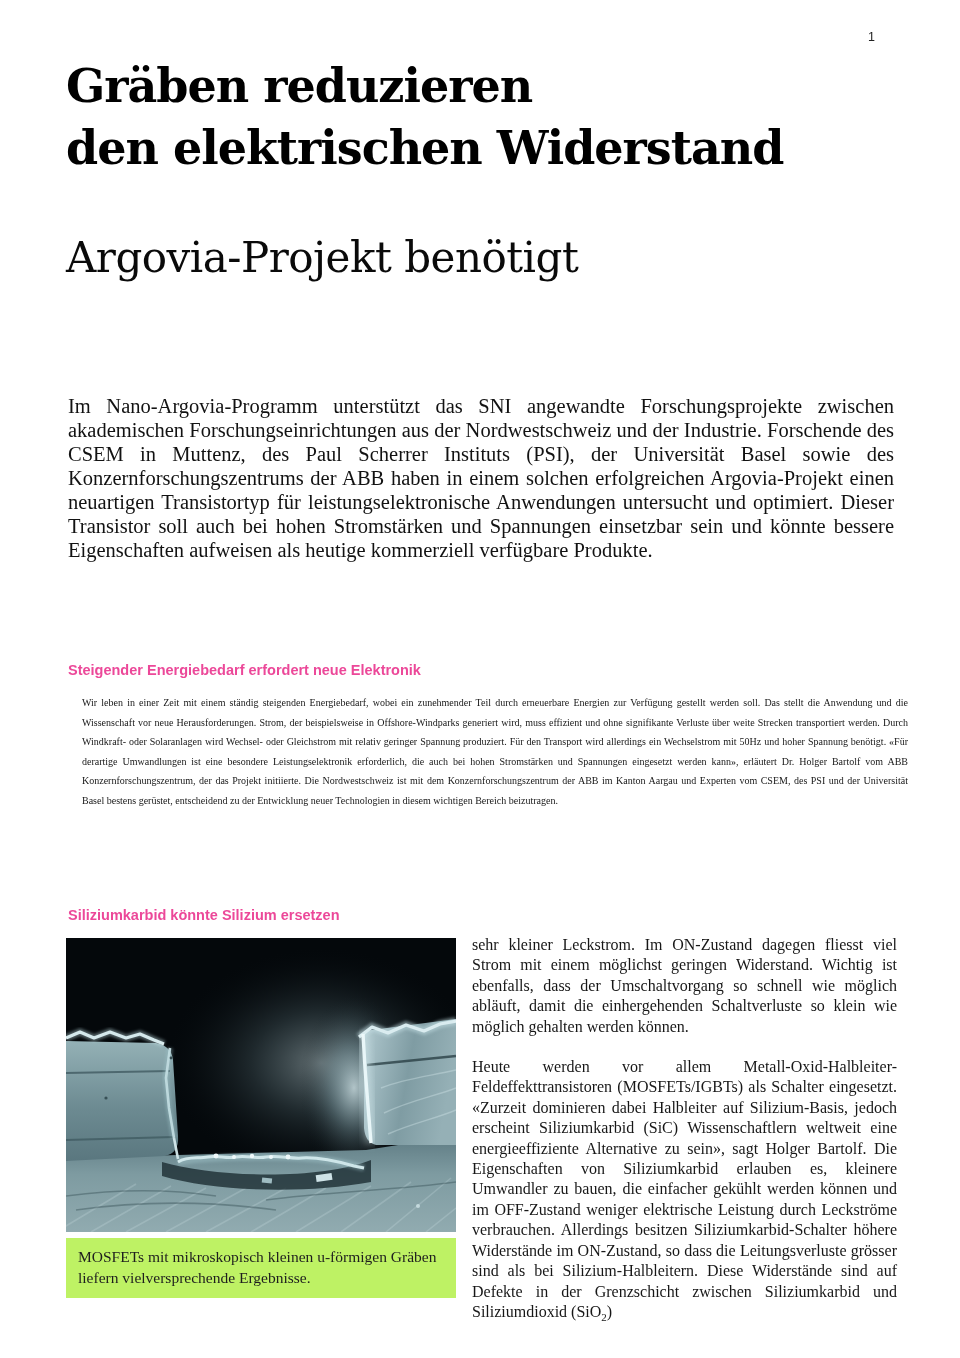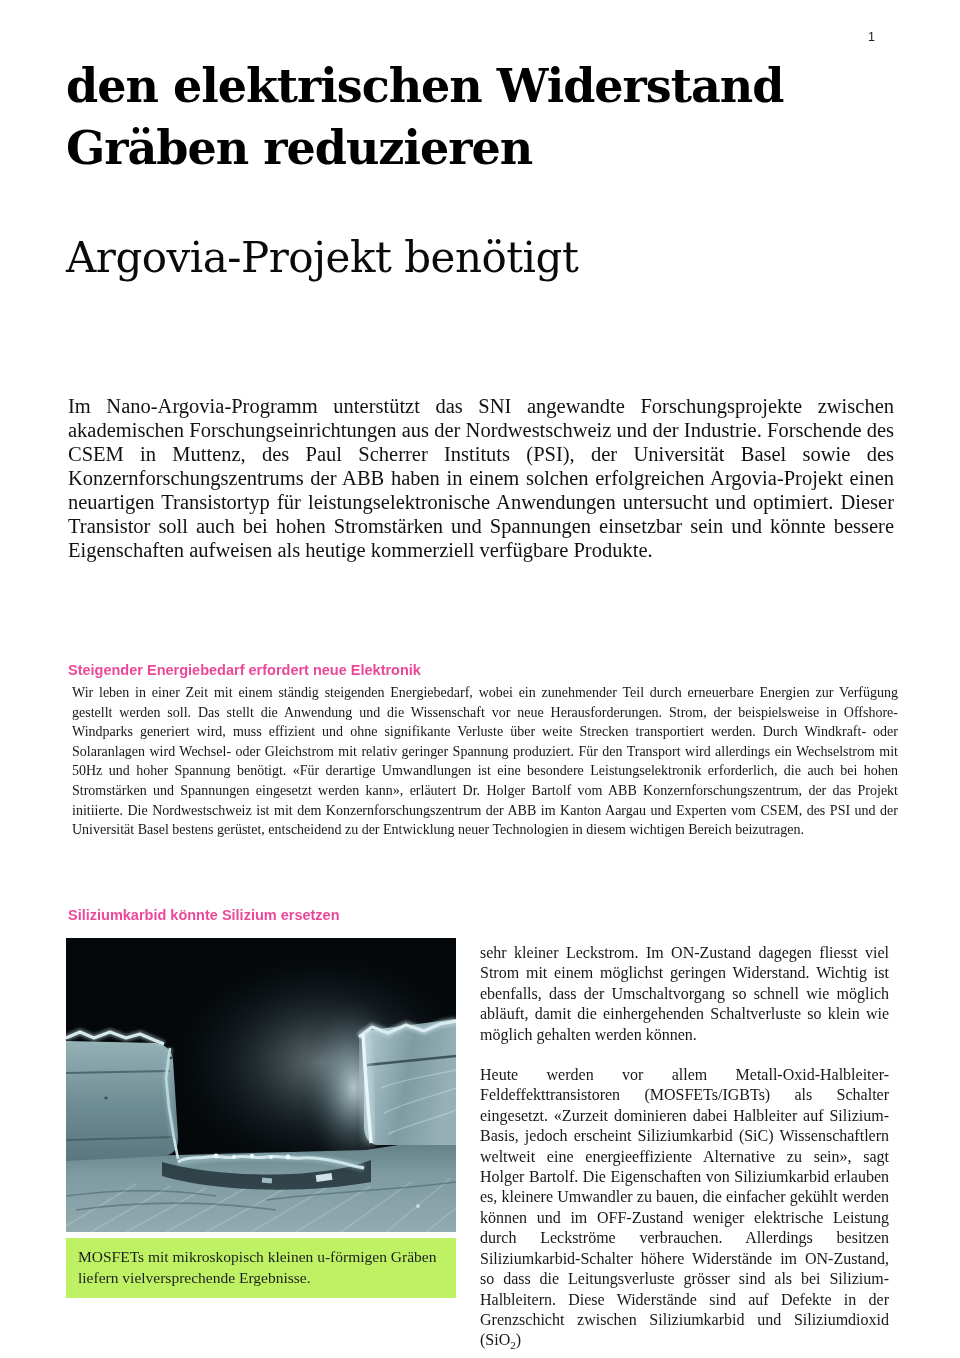--- a/index.html
+++ b/index.html
@@ -29,54 +29,54 @@
     font-size:20.5px; line-height:24px; text-align:justify; color:#121212;
   }
   .sec-heading {
     position:absolute; left:68px; margin:0;
     font-family:"Liberation Sans", sans-serif; font-weight:bold;
     font-size:14.5px; line-height:18px; color:#ec4899;
   }
   .sec-heading.h1 { top:661px; }
   .sec-heading.h2 { top:906px; }
   .body-text {
-    position:absolute; left:68px; width:826px; margin:4px;
-    font-size:14px; line-height:19.6px; text-align:justify; color:#171717;
+    position:absolute; left:68px; width:826px; margin:14px;
+    font-size:10px; line-height:19.6px; text-align:justify; color:#171717;
   }
   .body-text.p1 { top:679px; }
   .body-text.p2 { top:896px; }
   .columns {
     position:absolute; left:66px; top:938px; width:831px;
     display:flex; gap:16px; align-items:flex-start;
   }
   figure.sem { margin:0; width:390px; flex:0 0 390px; }
   figure.sem svg { display:block; }
   figcaption.caption {
     margin-top:6px; background:#bef264; color:#1e1e1e;
     padding:8px 12px 10px 12px;
     font-size:15.5px; line-height:21px;
   }
   .col-text {
     flex:1 1 auto; margin-top:-3px;
     font-size:16px; line-height:20.4px; text-align:justify; color:#171717;
   }
-  .col-text p { margin:8px; }
+  .col-text p { margin:0; }
   .col-text p + p { margin-top:20px; }
   .col-text sub { font-size:11px; line-height:0; }
 </style>
 </head>
 <body>
 
 <div class="page">
 
   <div class="page-number">1</div>
 
   <h1 class="title">
+    <span>Gräben reduzieren</span>
     <span>den elektrischen Widerstand</span>
-    <span>Gräben reduzieren</span>
   </h1>
 
   <h2 class="subtitle">
     <span>Argovia-Projekt benötigt</span>
   </h2>
 
   <p class="lead">Im Nano-Argovia-Programm unterstützt das SNI angewandte Forschungsprojekte zwischen akademischen Forschungseinrichtungen aus der Nordwestschweiz und der Industrie. Forschende des CSEM in Muttenz, des Paul Scherrer Instituts (PSI), der Universität Basel sowie des Konzernforschungszentrums der ABB haben in einem solchen erfolgreichen Argovia-Projekt einen neuartigen Transistortyp für leistungselektronische Anwendungen untersucht und optimiert. Dieser Transistor soll auch bei hohen Stromstärken und Spannungen einsetzbar sein und könnte bessere Eigenschaften aufweisen als heutige kommerziell verfügbare Produkte.</p>
 
   <h3 class="sec-heading h1">Steigender Energiebedarf erfordert neue Elektronik</h3>
   <p class="body-text p1">Wir leben in einer Zeit mit einem ständig steigenden Energiebedarf, wobei ein zunehmender Teil durch erneuerbare Energien zur Verfügung gestellt werden soll. Das stellt die Anwendung und die Wissenschaft vor neue Herausforderungen. Strom, der beispielsweise in Offshore-Windparks generiert wird, muss effizient und ohne signifikante Verluste über weite Strecken transportiert werden. Durch Windkraft- oder Solaranlagen wird Wechsel- oder Gleichstrom mit relativ geringer Spannung produziert. Für den Transport wird allerdings ein Wechselstrom mit 50Hz und hoher Spannung benötigt. «Für derartige Umwandlungen ist eine besondere Leistungselektronik erforderlich, die auch bei hohen Stromstärken und Spannungen eingesetzt werden kann», erläutert Dr. Holger Bartolf vom ABB Konzernforschungszentrum, der das Projekt initiierte. Die Nordwestschweiz ist mit dem Konzernforschungszentrum der ABB im Kanton Aargau und Experten vom CSEM, des PSI und der Universität Basel bestens gerüstet, entscheidend zu der Entwicklung neuer Technologien in diesem wichtigen Bereich beizutragen.</p>

